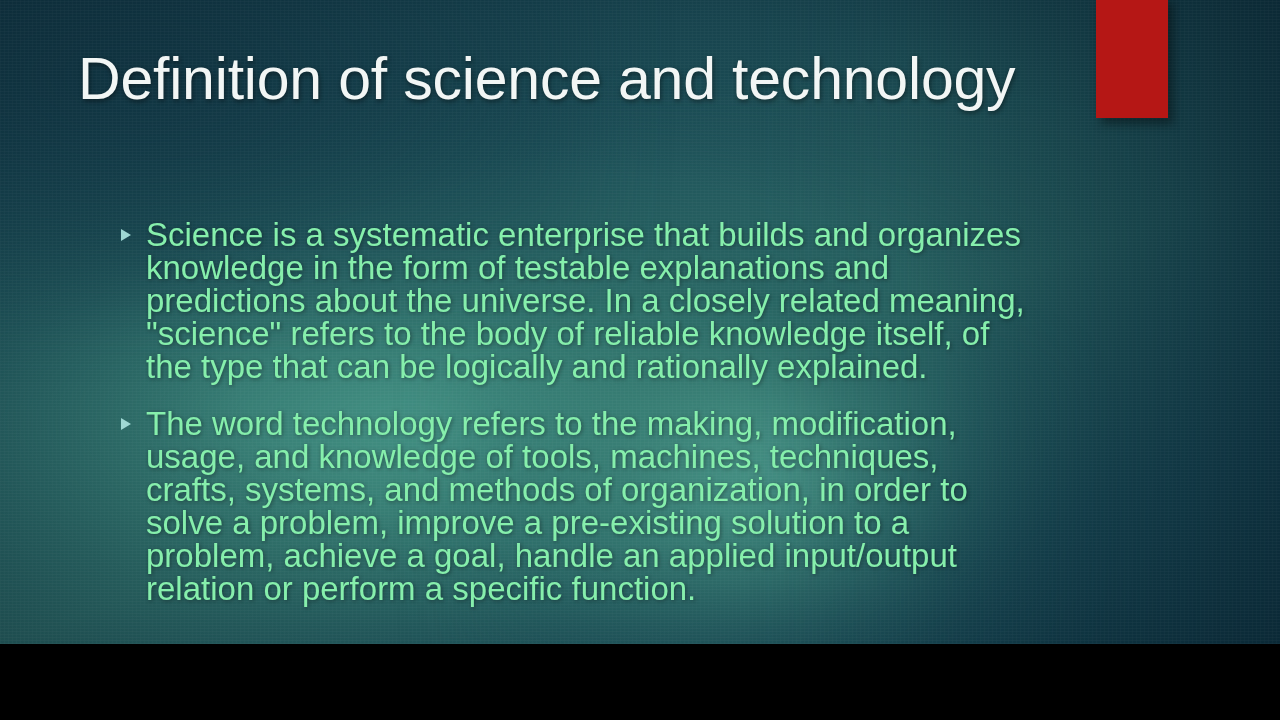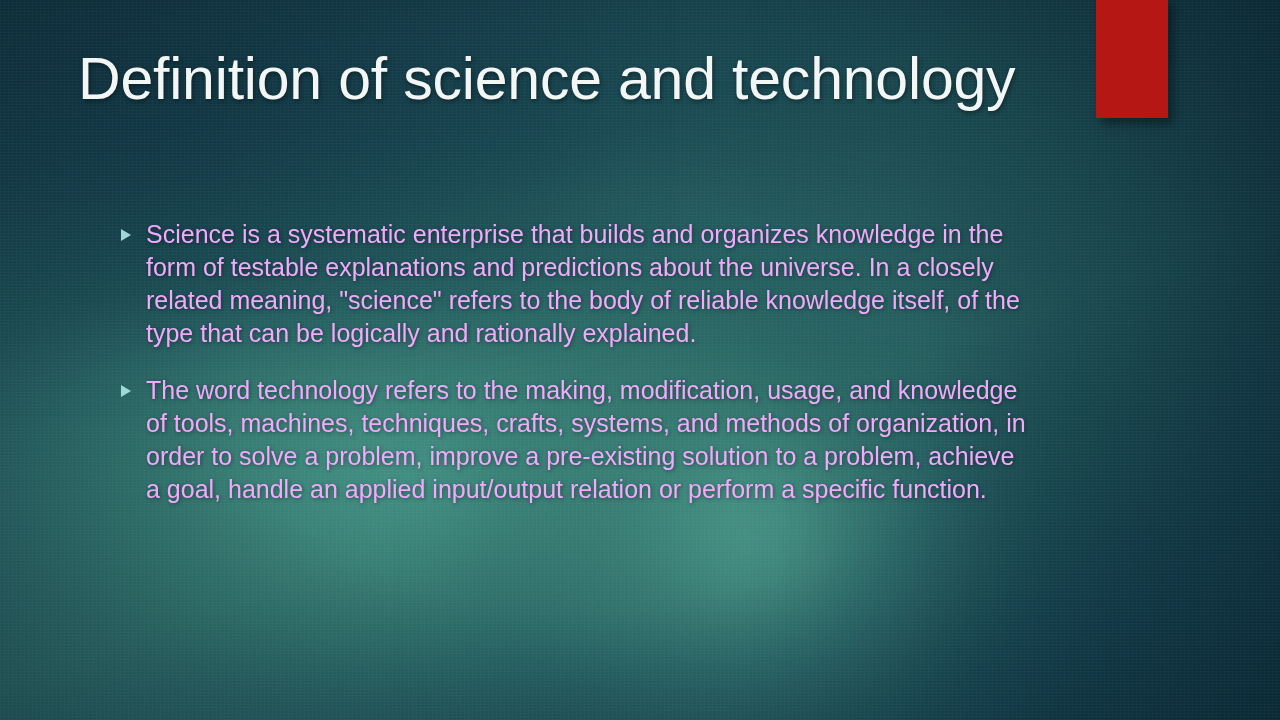--- a/index.html
+++ b/index.html
@@ -4,21 +4,21 @@
 <title>Slide</title>
 <style>
   html, body {
     margin: 0;
     padding: 0;
     background: #000;
   }
   .slide {
     position: relative;
     width: 1280px;
-    height: 720px;
+    height: 644px;
     overflow: hidden;
     font-family: "Liberation Sans", sans-serif;
     background-color: #1c4f58;
     isolation: isolate;
   }
 
   
   .bg-base {
     position: absolute;
     inset: 0;
@@ -149,24 +149,24 @@
   }
   .bullet-marker {
     flex: 0 0 auto;
     width: 28px;
     padding-top: 9px;
     line-height: 0;
   }
   .bullet-marker svg { display: block; }
   .bullet-text {
     flex: 1 1 auto;
-    font-size: 25px;
+    font-size: 33px;
     line-height: 33px;
     font-weight: 300;
-    color: #f0abfc;
+    color: #86efac;
     text-shadow: 1px 1px 4px rgba(0,0,0,0.42);
     max-width: 880px;
   }
 </style>
 </head>
 <body>
 
 <div class="slide">
 
   <div class="bg-base"></div>

